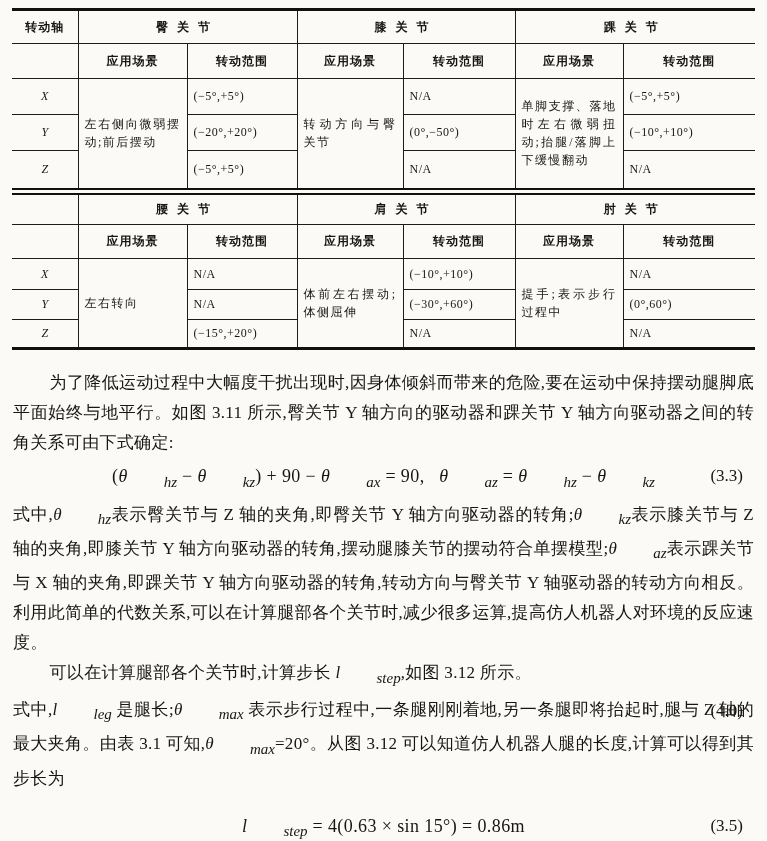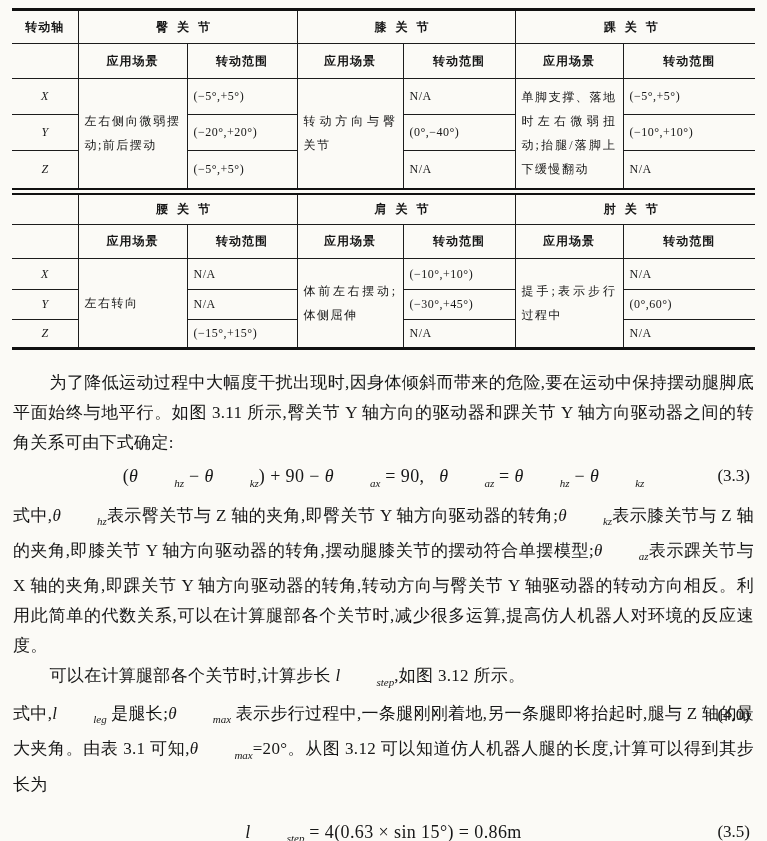--- a/index.html
+++ b/index.html
@@ -40,21 +40,21 @@
   .jname { letter-spacing: 0.75em; padding-left: 0.75em; text-align: center; }
   .ax {
     text-align: center;
     font-style: italic;
     font-size: 17px;
   }
   .app {
     text-align: justify;
     text-justify: inter-character;
     font-size: 15.5px;
-    line-height: 24px;
+    line-height: 18px;
     letter-spacing: 1.5px;
     padding: 4px 8px;
   }
   .rng {
     padding-left: 11px;
     font-size: 16px;
     letter-spacing: 0.5px;
   }
   .rng.na { }
 
@@ -73,38 +73,38 @@
   .text-block { margin: 18px 1px 0 1px; }
   .para {
     margin: 0;
     font-size: 17px;
     line-height: 30px;
     text-align: justify;
     letter-spacing: 0.3px;
   }
   .indent { text-indent: 2.15em; }
   .para sub, .eqbody sub {
-    font-size: 11px;
+    font-size: 15px;
     font-style: italic;
     letter-spacing: 0;
     padding-left: 36px;
   }
   .v { font-style: italic; font-family: "Liberation Serif", serif; }
 
   .eqrow {
     position: relative;
     text-align: center;
     font-size: 18px;
     line-height: 32px;
     margin: 2px 0;
   }
   .eqbody { letter-spacing: 0.4px; }
   .eqnum {
     position: absolute;
-    right: 4px;
+    right: 11px;
     top: 0;
     font-size: 17px;
   }
 </style>
 </head>
 <body>
 
 <div class="page">
 
   <table class="jt jt1">
@@ -138,21 +138,21 @@
       <td class="app" rowspan="3">左右侧向微弱摆动;前后摆动</td>
       <td class="rng">(−5°,+5°)</td>
       <td class="app" rowspan="3">转动方向与臀关节</td>
       <td class="rng na">N/A</td>
       <td class="app" rowspan="3">单脚支撑、落地时左右微弱扭动;抬腿/落脚上下缓慢翻动</td>
       <td class="rng">(−5°,+5°)</td>
     </tr>
     <tr class="r-y">
       <td class="ax">Y</td>
       <td class="rng">(−20°,+20°)</td>
-      <td class="rng">(0°,−40°)</td>
+      <td class="rng">(0°,−50°)</td>
       <td class="rng">(−10°,+10°)</td>
     </tr>
     <tr class="r-z">
       <td class="ax">Z</td>
       <td class="rng">(−5°,+5°)</td>
       <td class="rng na">N/A</td>
       <td class="rng na">N/A</td>
     </tr>
   </tbody>
     </table>
@@ -188,26 +188,26 @@
       <td class="app" rowspan="3">左右转向</td>
       <td class="rng na">N/A</td>
       <td class="app" rowspan="3">体前左右摆动;体侧屈伸</td>
       <td class="rng">(−10°,+10°)</td>
       <td class="app" rowspan="3">提手;表示步行过程中</td>
       <td class="rng na">N/A</td>
     </tr>
     <tr class="r-y">
       <td class="ax">Y</td>
       <td class="rng na">N/A</td>
-      <td class="rng">(−30°,+45°)</td>
+      <td class="rng">(−30°,+60°)</td>
       <td class="rng">(0°,60°)</td>
     </tr>
     <tr class="r-z">
       <td class="ax">Z</td>
-      <td class="rng">(−15°,+15°)</td>
+      <td class="rng">(−15°,+20°)</td>
       <td class="rng na">N/A</td>
       <td class="rng na">N/A</td>
     </tr>
   </tbody>
     </table>
 
   <div class="text-block">
 
     <p class="para indent">为了降低运动过程中大幅度干扰出现时,因身体倾斜而带来的危险,要在运动中保持摆动腿脚底平面始终与地平行。如图 3.11 所示,臀关节 Y 轴方向的驱动器和踝关节 Y 轴方向驱动器之间的转角关系可由下式确定:</p>
 

